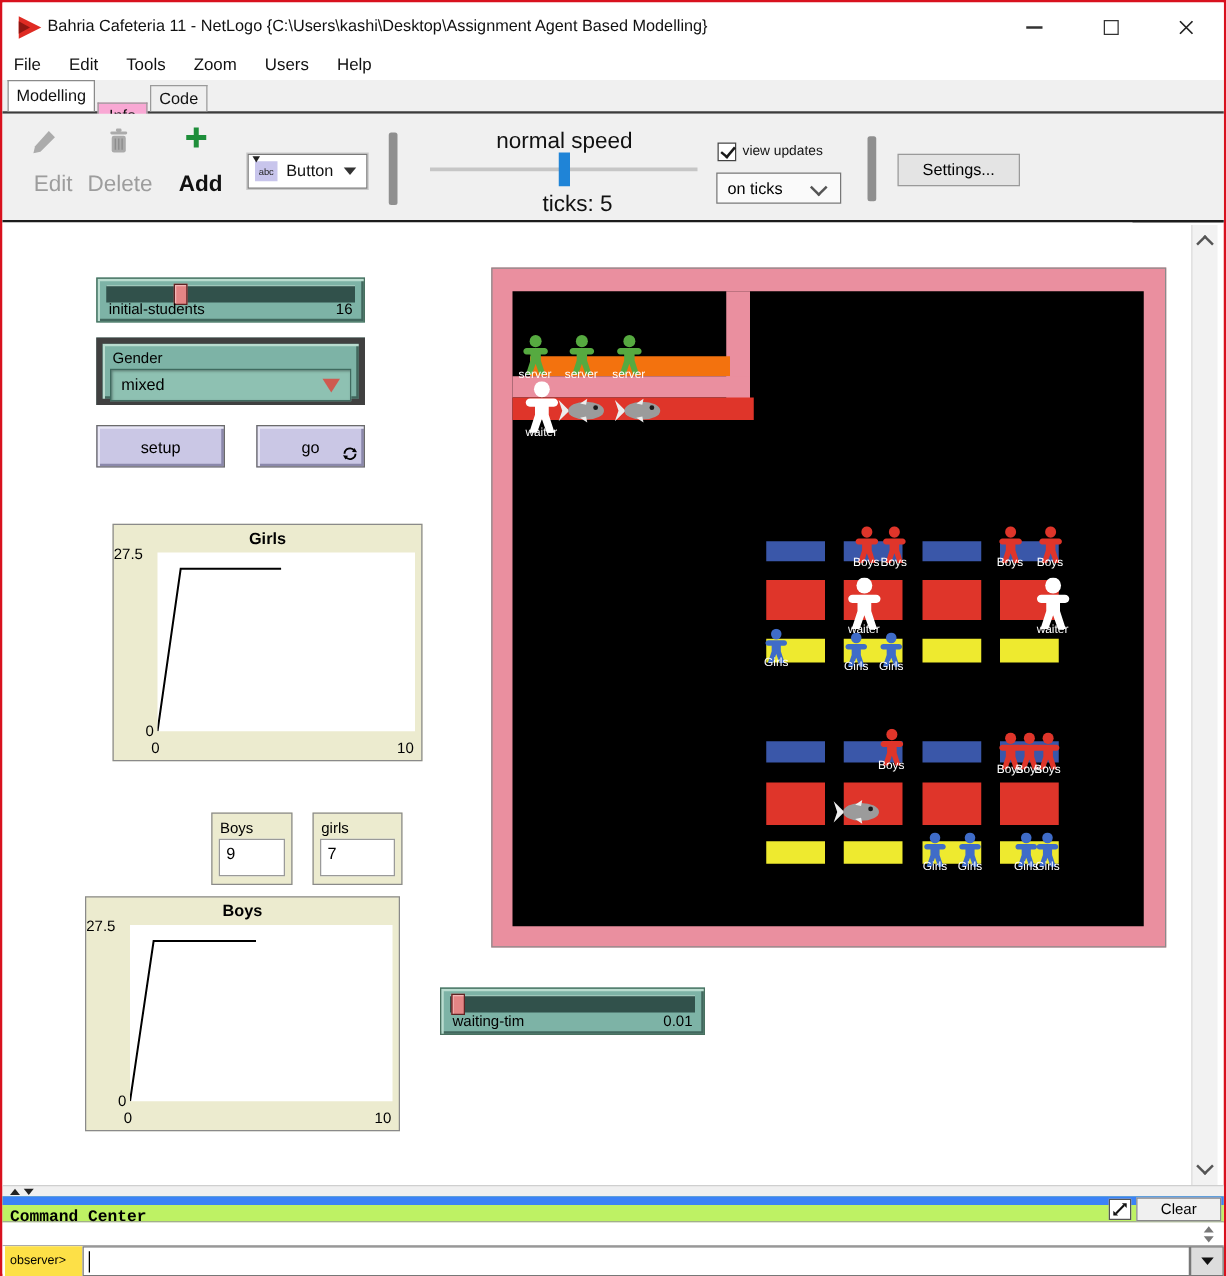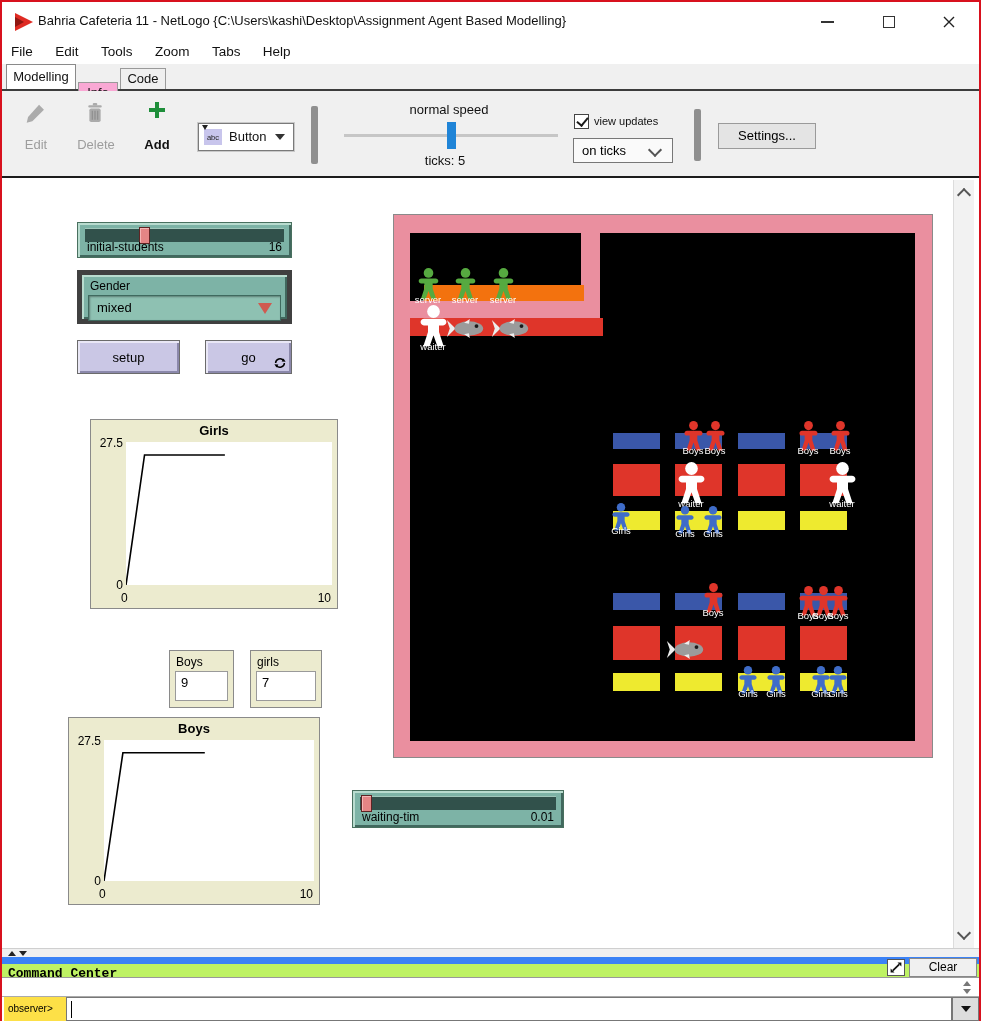--- a/index.html
+++ b/index.html
@@ -10,21 +10,21 @@
   #titlebar{left:0;top:0;width:977px;height:38px;background:#fff;}
   #title-text{left:36px;top:0;height:38px;line-height:38px;font-size:13px;color:#111;white-space:nowrap;}
   #menubar{left:0;top:38px;width:977px;height:24px;background:#fff;}
   .menu-item{display:inline-block;padding:4px 9px 0 9px;font-size:13.5px;color:#111;}
   #tabbar{left:0;top:62px;width:977px;height:27px;background:#f0f0f0;border-bottom:2px solid #3c3c3c;box-sizing:border-box;}
   .tab{position:absolute;font-size:13px;color:#111;text-align:center;box-sizing:border-box;}
   #tab-interface{left:4px;top:0;width:70px;height:25px;background:#fff;border:1px solid #8a8a8a;border-bottom:none;line-height:24px;}
   #tab-info{left:76px;top:18px;width:40px;height:21px;background:#f9a8d4;border:1px solid #9a9a9a;border-bottom:none;line-height:20px;}
   #tab-code{left:118px;top:4px;width:46px;height:21px;background:#efefef;border:1px solid #9a9a9a;border-bottom:none;line-height:20px;}
   #toolbar{left:0;top:89px;width:977px;height:87px;background:#f0f0f0;border-bottom:2px solid #1c1c1c;box-sizing:border-box;}
-  .tool-label{position:absolute;font-size:13px;color:#9d9d9d;text-align:center;}
+  .tool-label{position:absolute;font-size:18px;color:#9d9d9d;text-align:right;}
   .tool-label.dark{color:#111;}
   .vsep{position:absolute;width:7px;background:#8f8f8f;border-radius:2px;}
   
   #widget-select{left:196px;top:32px;width:96px;height:28px;background:#fff;border:1px solid #7a7a7a;box-shadow:0 0 0 1px #c9c9c9;box-sizing:border-box;}
   #widget-chip{left:5px;top:5px;width:18px;height:16px;background:#c8c5ec;font-size:7.5px;text-align:center;line-height:18px;color:#222;}
   #widget-chip-cursor{left:3px;top:1px;width:0;height:0;border-left:3px solid transparent;border-right:3px solid transparent;border-top:5px solid #222;}
   #widget-select-label{left:30px;top:5px;font-size:13px;color:#111;}
   .tri-down{width:0;height:0;border-left:5px solid transparent;border-right:5px solid transparent;border-top:6px solid #333;}
   
   #speed-track{left:342px;top:43px;width:214px;height:3px;background:#c6c6c6;}
@@ -47,21 +47,21 @@
   .s-value{position:absolute;right:9px;bottom:3px;font-size:12px;color:#000;}
   .nl-chooser{position:absolute;background:#7db3a6;border:5px solid #404040;box-shadow:inset 2px 2px 0 #b9dccf, inset -2px -2px 0 #41685e;box-sizing:border-box;}
   .c-label{position:absolute;left:8px;top:4px;font-size:12px;color:#000;}
   .c-box{position:absolute;left:6px;right:6px;top:20px;height:26px;background:#8ec1b2;border:1px solid #3f6a5f;box-shadow:inset 1px 1px 2px rgba(0,0,0,.35);box-sizing:border-box;}
   .c-value{position:absolute;left:8px;top:4px;font-size:13px;color:#000;}
   .c-tri{position:absolute;right:8px;top:7px;width:0;height:0;border-left:7px solid transparent;border-right:7px solid transparent;border-top:11px solid #cf5a50;}
   .nl-button{position:absolute;background:#cac7e5;border:1px solid #6b6b6b;box-shadow:inset 2px 2px 0 #e9e7f6, inset -2px -2px 0 #8b88ab;font-size:13px;color:#000;display:flex;align-items:center;justify-content:center;box-sizing:border-box;}
   .nl-plot{position:absolute;background:#ecebcf;border:1px solid #8a8a8a;box-shadow:1px 1px 0 #fff;box-sizing:border-box;}
   .plot-title{position:absolute;left:0;right:0;top:3px;text-align:center;font-weight:bold;font-size:13px;color:#000;}
   .plot-area{position:absolute;left:35px;right:5px;top:22px;bottom:23px;background:#fff;}
-  .ytick-top{position:absolute;left:0;width:32px;top:16px;text-align:right;font-size:12px;}
+  .ytick-top{position:absolute;left:0;width:32px;top:16px;text-align:left;font-size:12px;}
   .ytick-bottom{position:absolute;left:0;width:32px;bottom:16px;text-align:right;font-size:12px;}
   .xtick-left{position:absolute;left:30px;bottom:3px;font-size:12px;}
   .xtick-right{position:absolute;right:6px;bottom:3px;font-size:12px;}
   .nl-monitor{position:absolute;background:#ecebcf;border:1px solid #8a8a8a;box-shadow:1px 1px 0 #fff;box-sizing:border-box;}
   .m-label{position:absolute;left:6px;top:4px;font-size:12px;color:#000;}
   .m-box{position:absolute;left:5px;right:5px;top:20px;bottom:6px;background:#fff;border:1px solid #9a9a9a;box-sizing:border-box;}
   .m-value{position:absolute;left:5px;top:3px;font-size:13px;color:#000;}
   
   #world-view{left:391px;top:212px;width:540px;height:544px;border:1px solid #8a8a8a;background:#ea8f9f;box-sizing:border-box;}
   #world-canvas{position:absolute;inset:0;}
@@ -106,21 +106,21 @@
           <path d="M2 2 L12 12 M12 2 L2 12" stroke="#222" stroke-width="1.4"></path>
         </svg>
     </div>
   </div>
 
   <div id="menubar" class="abs">
     <span class="menu-item">File</span>
     <span class="menu-item">Edit</span>
     <span class="menu-item">Tools</span>
     <span class="menu-item">Zoom</span>
-    <span class="menu-item">Tabs</span>
+    <span class="menu-item">Users</span>
     <span class="menu-item">Help</span>
   </div>
 
   <div id="tabbar" class="abs">
     <div id="tab-interface" class="tab">Modelling</div>
     <div id="tab-info" class="tab">Info</div>
     <div id="tab-code" class="tab">Code</div>
   </div>
 
   <div id="toolbar" class="abs">

